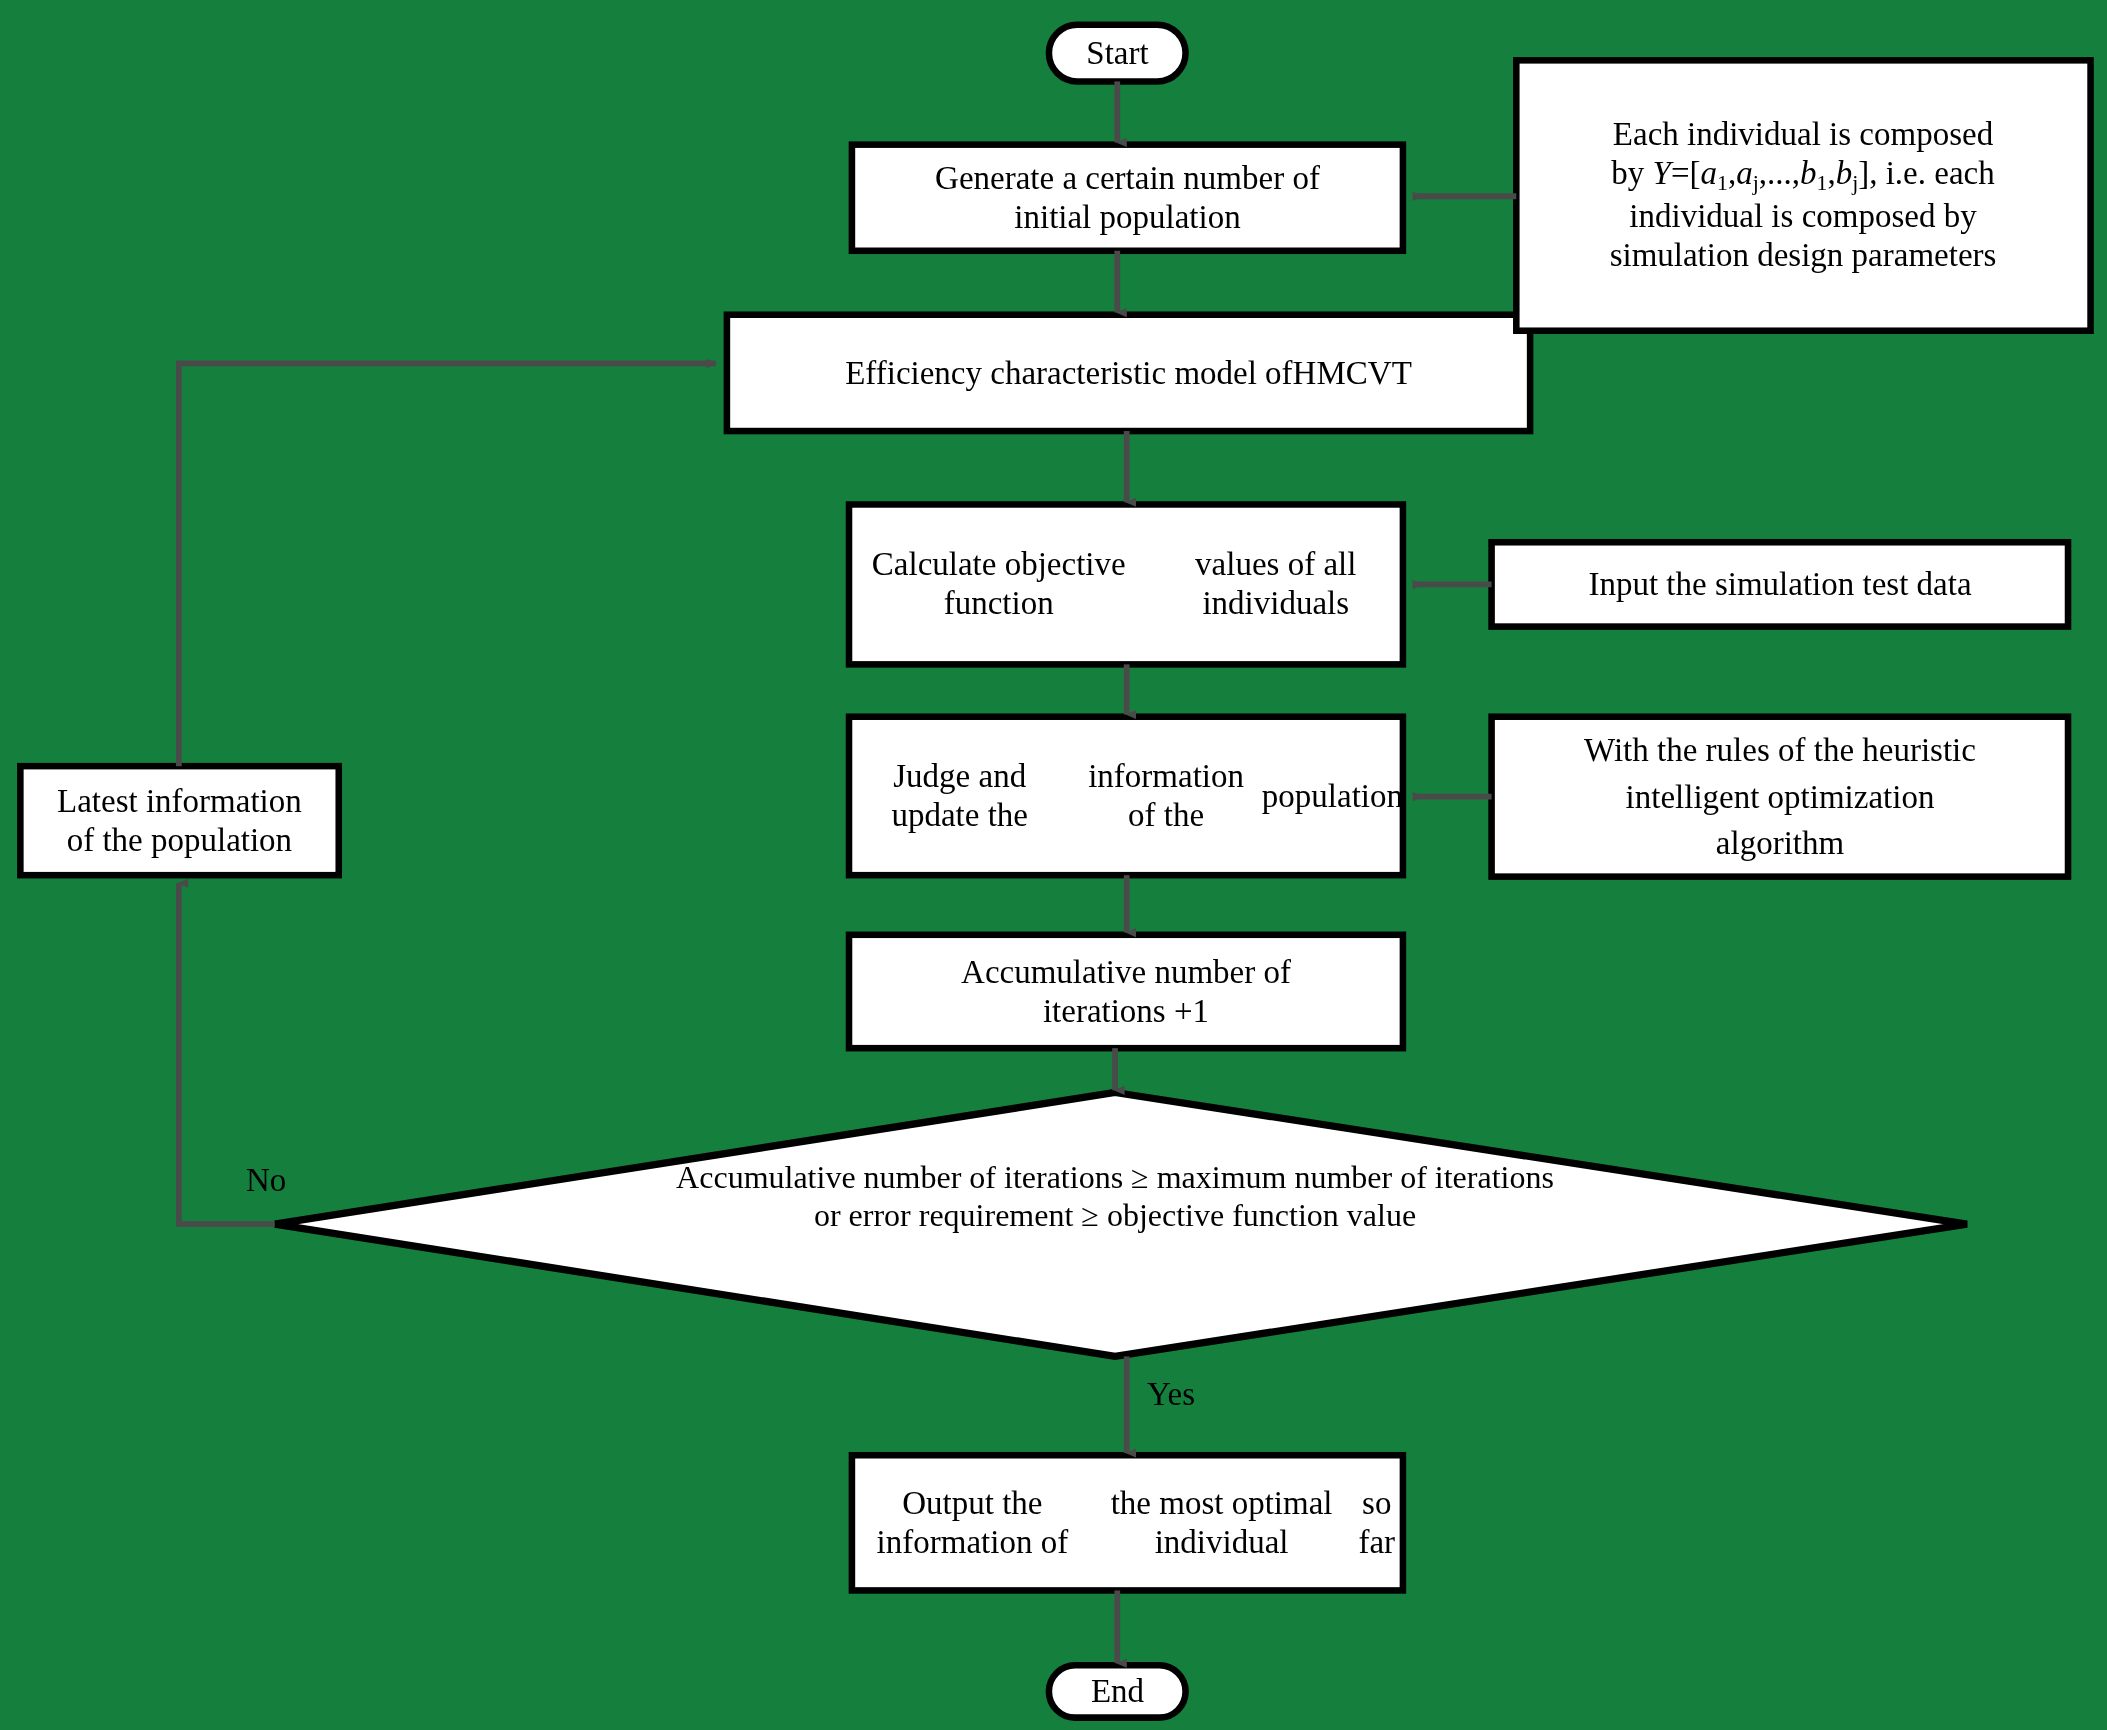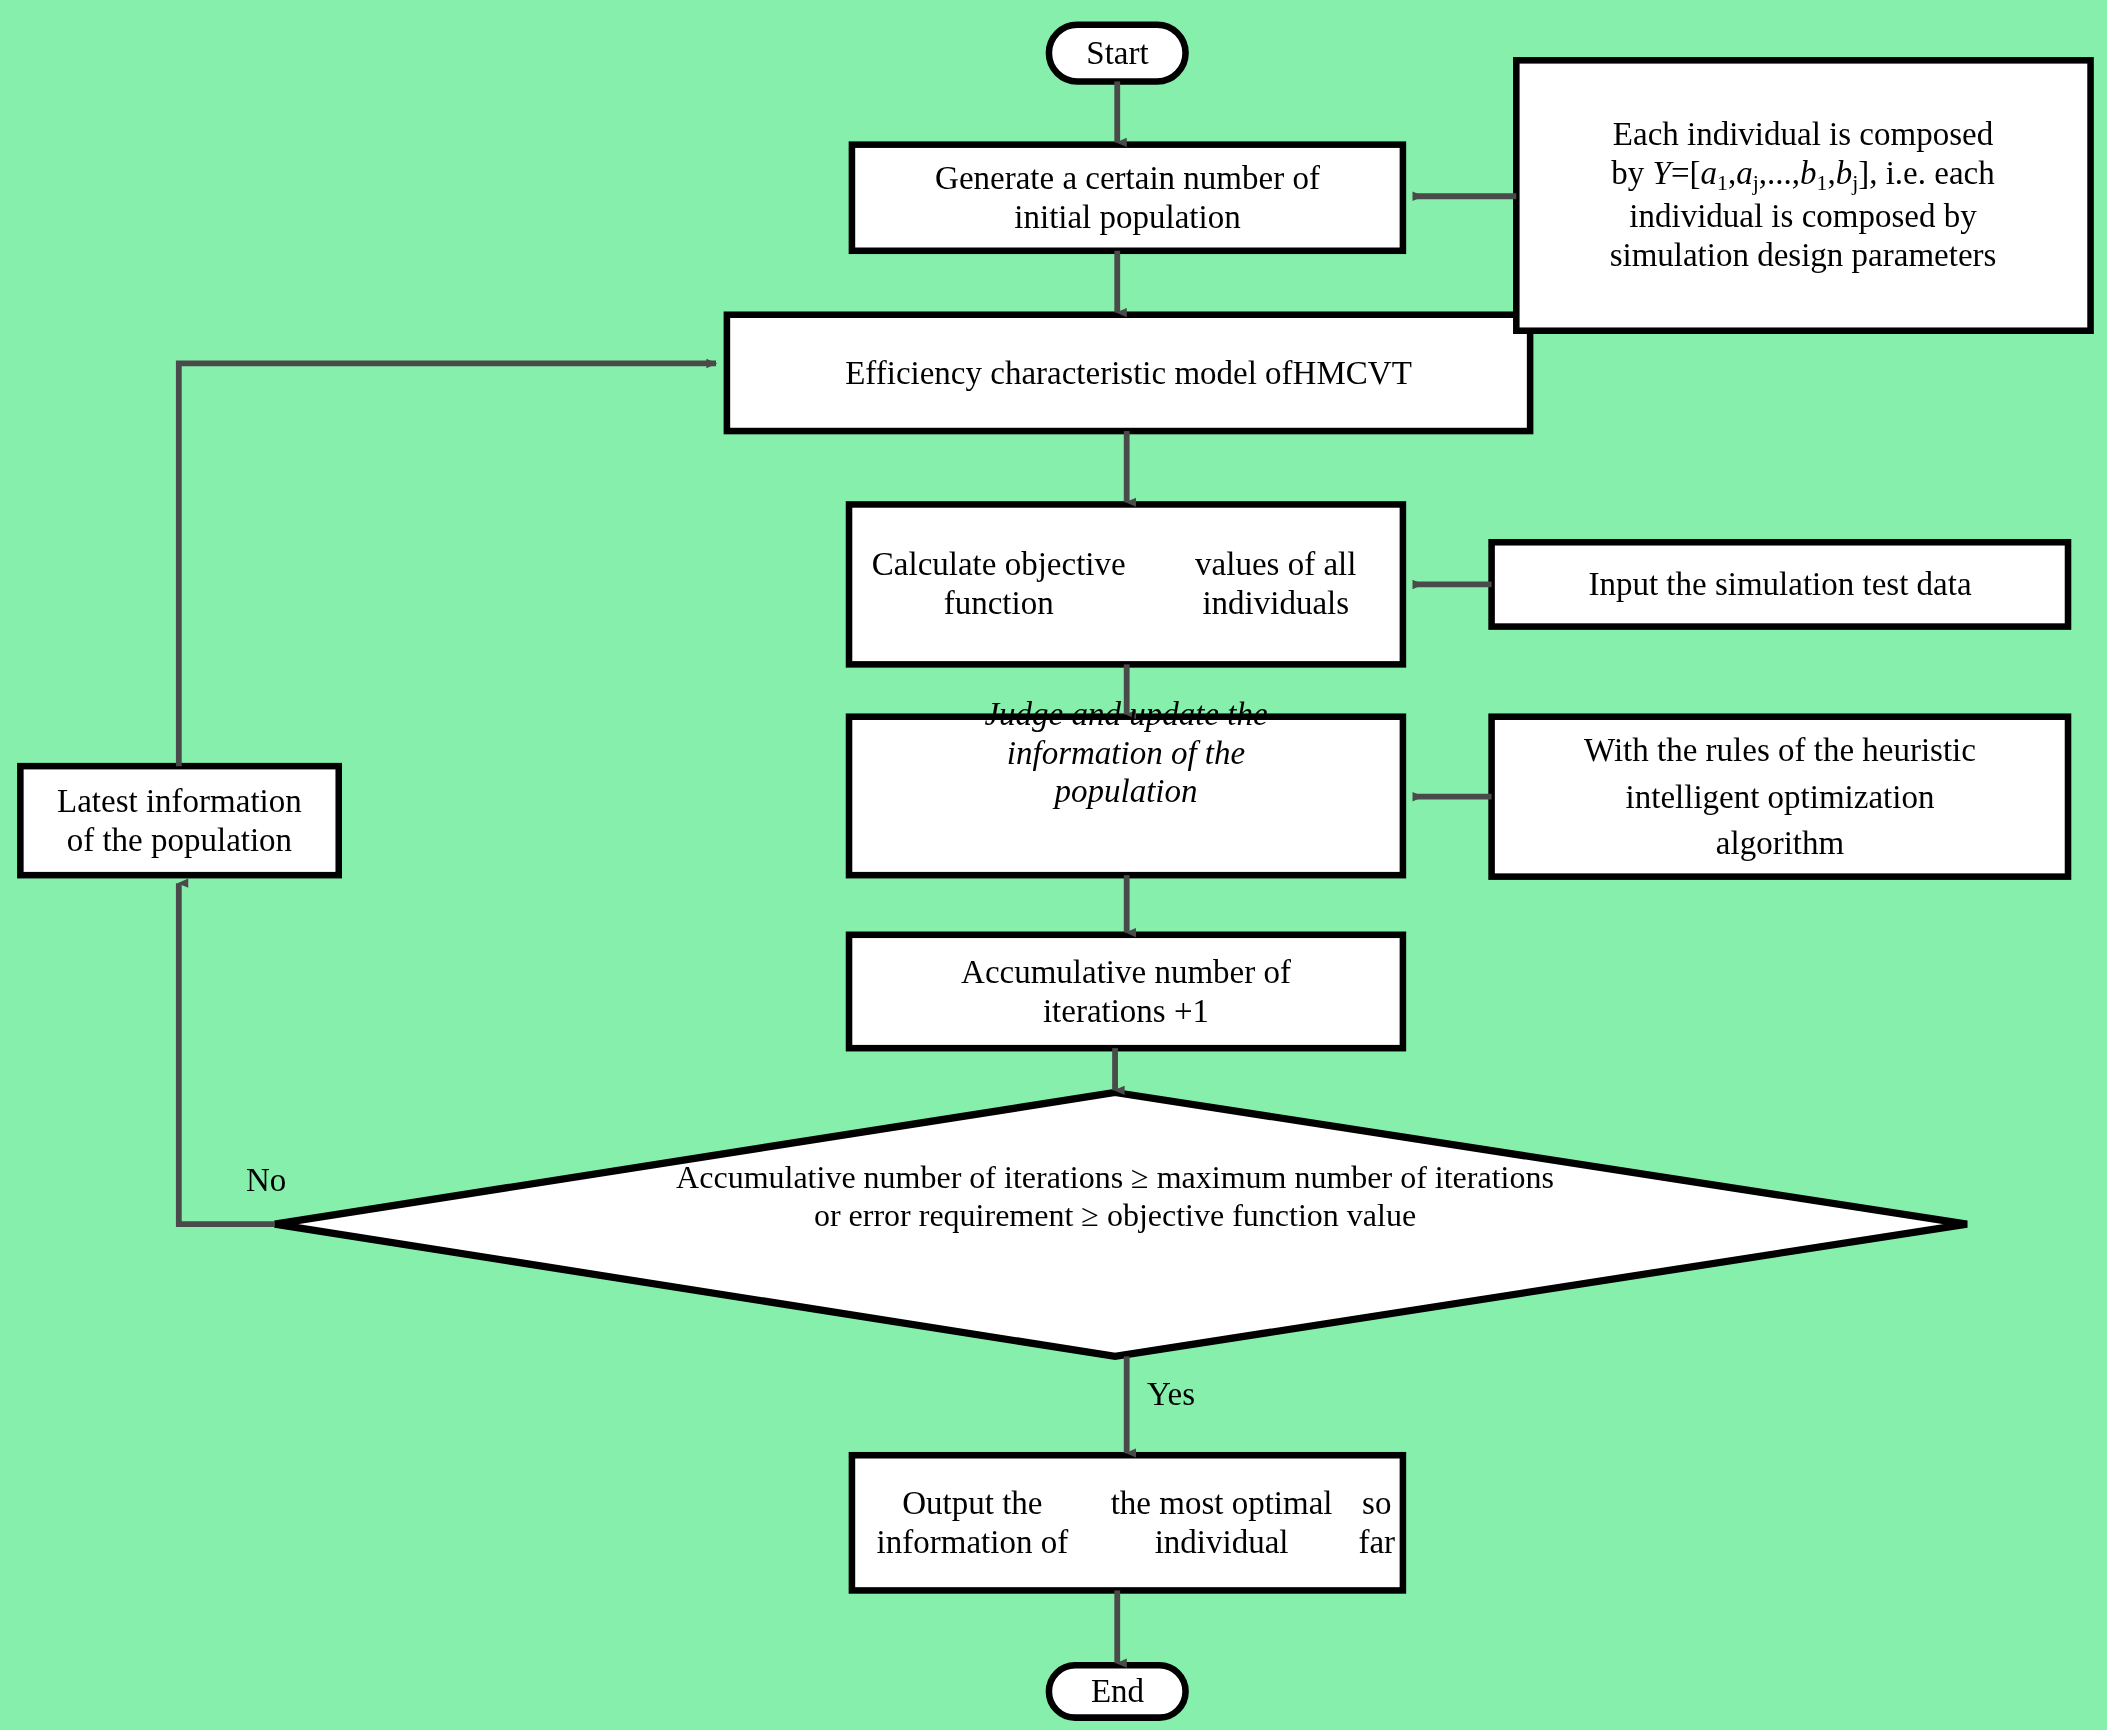--- a/index.html
+++ b/index.html
@@ -1,17 +1,17 @@
 <!DOCTYPE html>
 <html style="font-size:11.6px"><head>
 <meta charset="utf-8">
 <style>
   html,body{margin:0;padding:0;background:#ffffff;}
   body{width:2108px;height:1730px;font-family:"Liberation Serif",serif;}
-  #stage{position:relative;width:2108px;height:1730px;overflow:hidden;background:#86efac;}
+  #stage{position:relative;width:2108px;height:1730px;overflow:hidden;background:#15803d;}
   svg#flow{position:absolute;left:0;top:0;width:2108px;height:1730px;}
   .node-text{
     position:absolute;
     display:flex;
     align-items:center;
     justify-content:center;
     text-align:center;
     font-family:"Liberation Serif",serif;
     color:#000;
     line-height:1.18;
@@ -114,21 +114,21 @@
   <div class="node-text t-box" style="left:727px;top:315px;width:803px;height:116px;flex-direction:row;">
     <span>Efficiency characteristic model of</span>
     <span>HMCVT</span>
   </div>
 
   <div class="node-text t-box" style="left:849px;top:504px;width:554px;height:160px;flex-direction:row;">
     <span>Calculate objective function</span>
     <span>values of all individuals</span>
   </div>
 
-  <div class="node-text t-box" style="left:849px;top:674px;width:554px;height:158px;flex-direction:column;font-style:italic;">
+  <div class="node-text t-box" style="left:849px;top:717px;width:554px;height:158px;flex-direction:row;">
     <span>Judge and update the</span>
     <span>information of the</span>
     <span>population</span>
   </div>
 
   <div class="node-text t-box" style="left:849px;top:935px;width:554px;height:113px;flex-direction:column;">
     <span>Accumulative number of</span>
     <span>iterations +1</span>
   </div>
 

